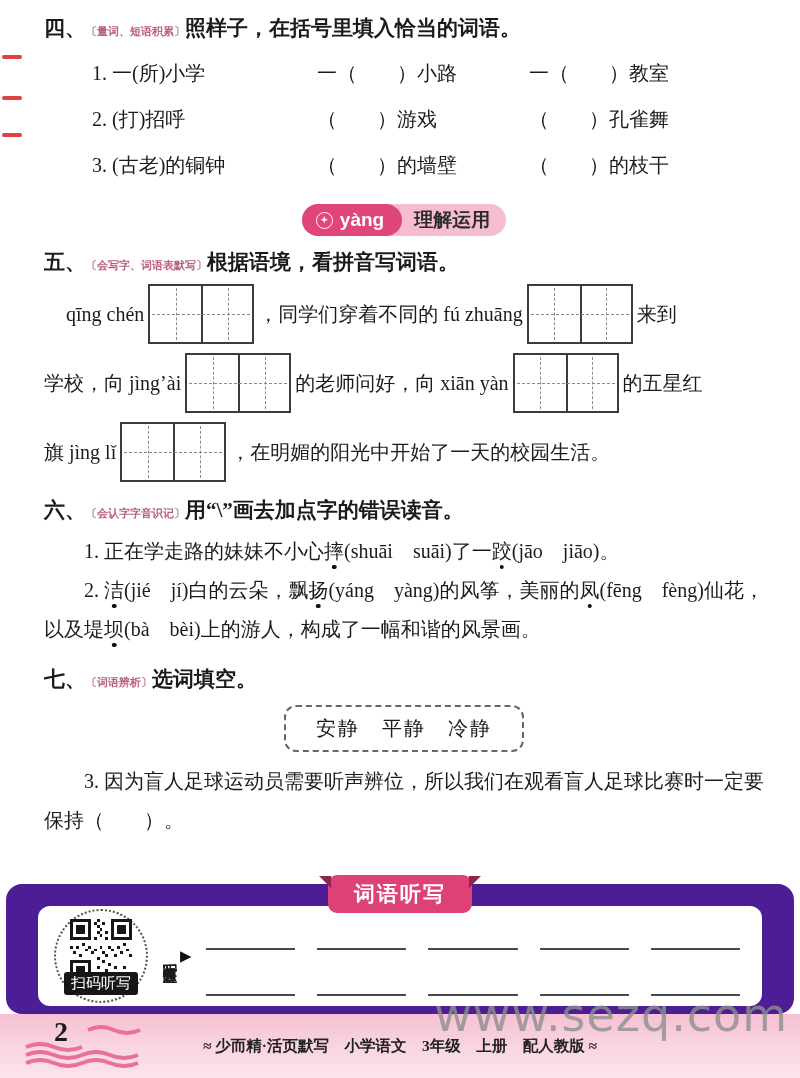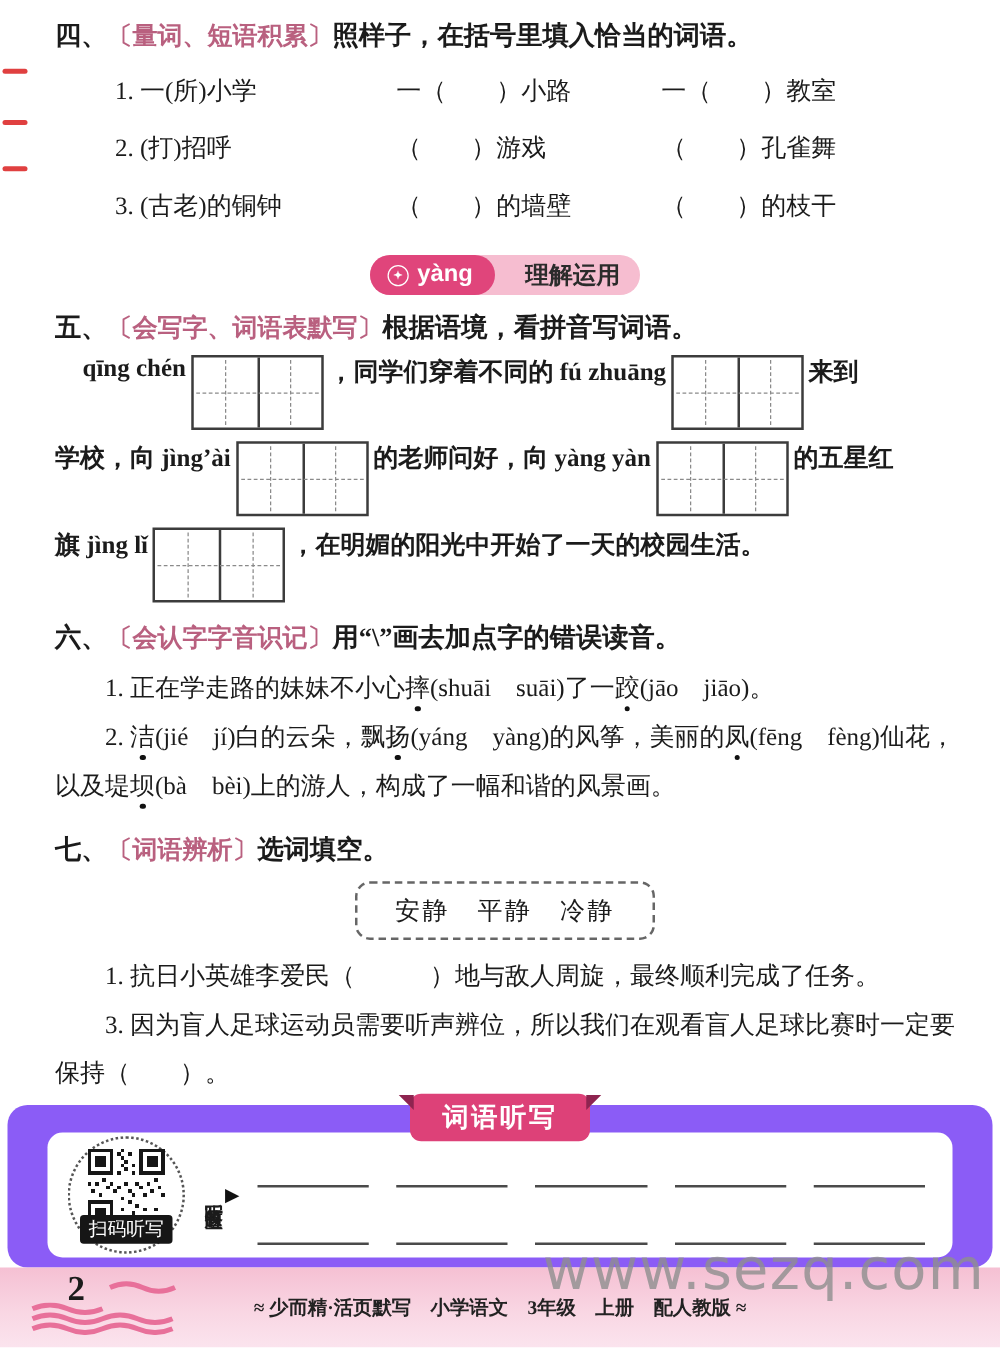--- a/index.html
+++ b/index.html
@@ -5,46 +5,46 @@
   * { margin:0; padding:0; box-sizing:border-box; }
   html,body { width:800px; height:1078px; }
   body {
     position:relative; background:#ffffff; overflow:hidden;
     font-family:"Liberation Serif","DejaVu Sans",serif; color:#1b1b1b;
   }
   .content { position:absolute; top:14px; left:44px; right:36px; }
 
   
   .sec-head { font-size:21px; font-weight:bold; margin-bottom:8px; }
-  .sec-head .tag { color:#b9607f; font-weight:bold; font-size:20px; }
+  .sec-head .tag { color:#b9607f; font-weight:bold; font-size:11px; }
 
   
   .red-dash { position:absolute; left:2px; width:20px; height:4px;
     background:#e04040; border-radius:2px; }
 
   
   .s4-grid { display:grid; grid-template-columns:225px 212px auto;
     margin-left:48px; font-size:20px; line-height:46px; margin-bottom:4px; }
 
   
   .badge-wrap { display:flex; justify-content:center; margin:16px 0 12px 0; }
   .badge-outer { display:flex; align-items:center; background:#f6bdd0;
     border-radius:20px; padding-right:16px; }
   .badge-main { display:flex; align-items:center; gap:7px; background:#e0457b;
     color:#fff; font-weight:bold; font-size:19px; border-radius:20px;
     padding:5px 18px 5px 14px; font-family:"Liberation Sans",sans-serif; }
   .badge-icon { width:17px; height:17px; border:1.7px solid #fff; border-radius:50%;
     display:inline-flex; align-items:center; justify-content:center;
     font-size:9px; color:#fff; }
-  .badge-sub { font-size:19px; font-weight:bold; color:#2b2b2b; padding-left:24px;
+  .badge-sub { font-size:19px; font-weight:bold; color:#2b2b2b; padding-left:12px;
     font-family:"Liberation Sans",sans-serif; }
 
   
-  .py-line { display:flex; white-space:nowrap;
-    font-size:20px; margin-bottom:9px;font-weight:bold; }
+  .py-line { display:flex; align-items:center; white-space:nowrap;
+    font-size:20px; margin-bottom:9px; }
   .wbox { display:inline-flex; border:2px solid #3c3c3c; position:relative;
     margin:0 4px; background:#fff; }
   .wbox .cell { width:51px; height:56px; position:relative; }
   .wbox .cell + .cell { border-left:2px solid #3c3c3c; }
   .wbox .cell::before { content:''; position:absolute; left:50%; top:2px; bottom:2px;
     border-left:1.5px dashed #8a8a8a; }
   .wbox::after { content:''; position:absolute; left:2px; right:2px; top:50%;
     border-top:1.5px dashed #8a8a8a; }
 
   
@@ -54,21 +54,21 @@
     width:4.5px; height:4.5px; border-radius:50%; background:#111;
     transform:translateX(-50%); }
 
   
   .wordbox-row { display:flex; justify-content:center; margin:12px 0 10px 0; }
   .wordbox { border:2px dashed #666; border-radius:12px; padding:8px 30px;
     font-size:20px; letter-spacing:2px; }
 
   
   .dictation { position:absolute; top:884px; left:6px; right:6px; height:130px;
-    background:#8b5cf6; border-radius:16px; }
+    background:#4c1d95; border-radius:16px; }
   .dict-banner { position:absolute; top:-9px; left:50%; transform:translateX(-50%);
     background:#dd4178; color:#fff; font-weight:bold; font-size:21px;
     padding:5px 26px; border-radius:9px; z-index:3;
     font-family:"Liberation Sans",sans-serif; letter-spacing:2px; }
   .dict-banner::before, .dict-banner::after { content:''; position:absolute; top:1px;
     width:0; height:0; border-style:solid; z-index:-1; }
   .dict-banner::before { left:-9px; border-width:0 12px 12px 0; border-color:transparent #8e2450 transparent transparent; }
   .dict-banner::after { right:-9px; border-width:12px 12px 0 0; border-color:#8e2450 transparent transparent transparent; }
   .dict-box { position:absolute; top:22px; left:32px; right:32px; height:100px;
     background:#fff; border-radius:12px; }
@@ -155,21 +155,21 @@
         </span>
       <span>来到</span>
     </div>
 
     <div class="py-line">
       <span>学校，向 jìng’ài</span>
       <span class="wbox">
           <span class="cell"></span>
           <span class="cell"></span>
         </span>
-      <span>的老师问好，向 yàng yàn</span>
+      <span>的老师问好，向 xiān yàn</span>
       <span class="wbox">
           <span class="cell"></span>
           <span class="cell"></span>
         </span>
       <span>的五星红</span>
     </div>
 
     <div class="py-line">
       <span>旗 jìng lǐ</span>
       <span class="wbox">
@@ -188,21 +188,20 @@
     <p class="para"><span>2. </span><span class="u-dot">洁</span><span>(jié　jí)白的云朵，飘</span><span class="u-dot">扬</span><span>(yáng　yàng)的风筝，美丽的</span><span class="u-dot">凤</span><span>(fēng　fèng)仙花，以及堤</span><span class="u-dot">坝</span><span>(bà　bèi)上的游人，构成了一幅和谐的风景画。</span></p>
   </div>
 
   <div style="margin-top:16px">
     <div class="sec-head">
       <span>七、</span><span class="tag">〔词语辨析〕</span><span>选词填空。</span>
     </div>
     <div class="wordbox-row">
       <div class="wordbox">安静　平静　冷静</div>
     </div>
-    <p class="para">1. 抗日小英雄李爱民（　　　）地与敌人周旋，最终顺利完成了任务。</p>
     <p class="para">3. 因为盲人足球运动员需要听声辨位，所以我们在观看盲人足球比赛时一定要保持（　　）。</p>
   </div>
 
 </div>
 
 <div class="dictation">
   <div class="dict-banner">词语听写</div>
   <div class="dict-box">
     <div class="qr-circle">
       <svg class="qr-code" width="62" height="62" viewBox="0 0 21 21" shape-rendering="crispEdges">

